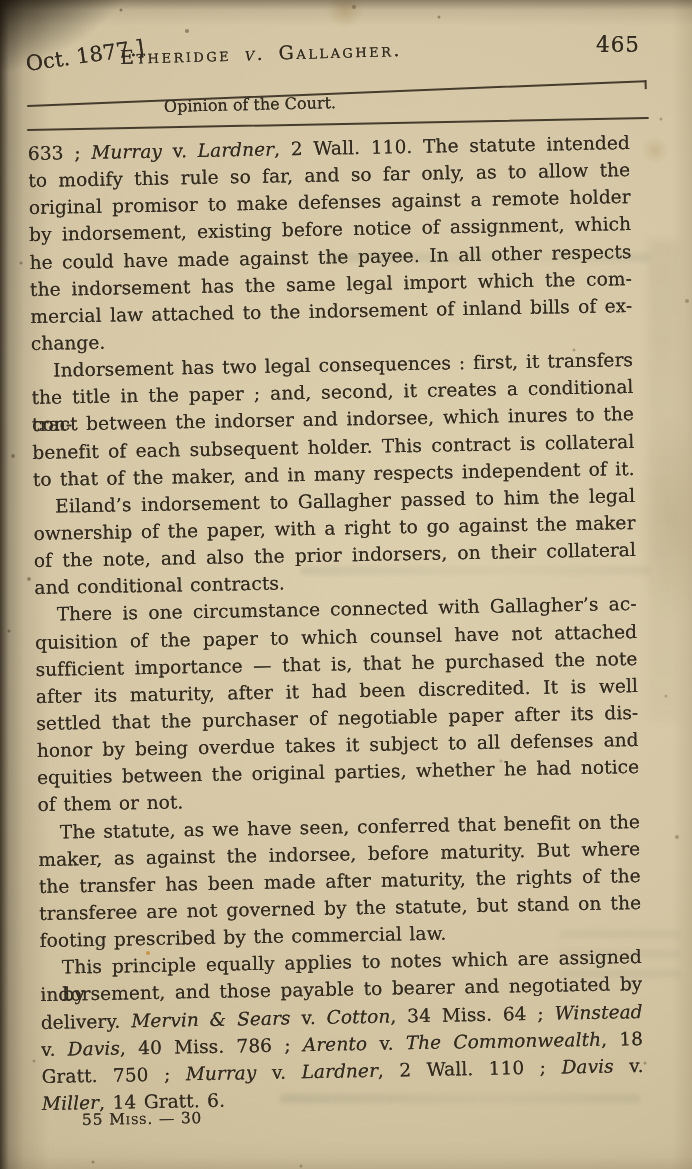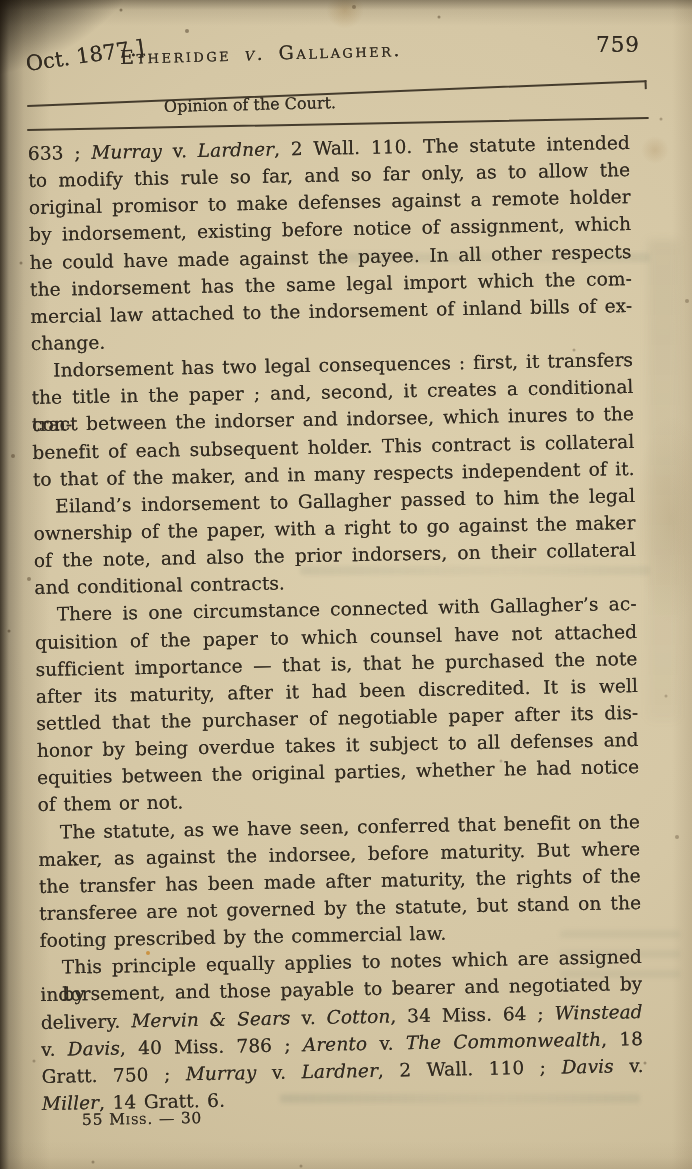--- a/index.html
+++ b/index.html
@@ -129,21 +129,21 @@
   <div class="ghost ghost-col"></div>
 
   <div class="date-label ink">Oct. 1877.]</div>
 
   <div class="case-title ink">
     <span>Etheridge</span>
     <span class="it">v.</span>
     <span>Gallagher.</span>
   </div>
 
-  <div class="page-number ink">759</div>
+  <div class="page-number ink">465</div>
 
   <div class="rule rule-1">
     <span class="rule-tick"></span>
   </div>
 
   <div class="section-heading ink">Opinion of the Court.</div>
 
   <div class="rule rule-2"></div>
 
   <div class="body-text">

